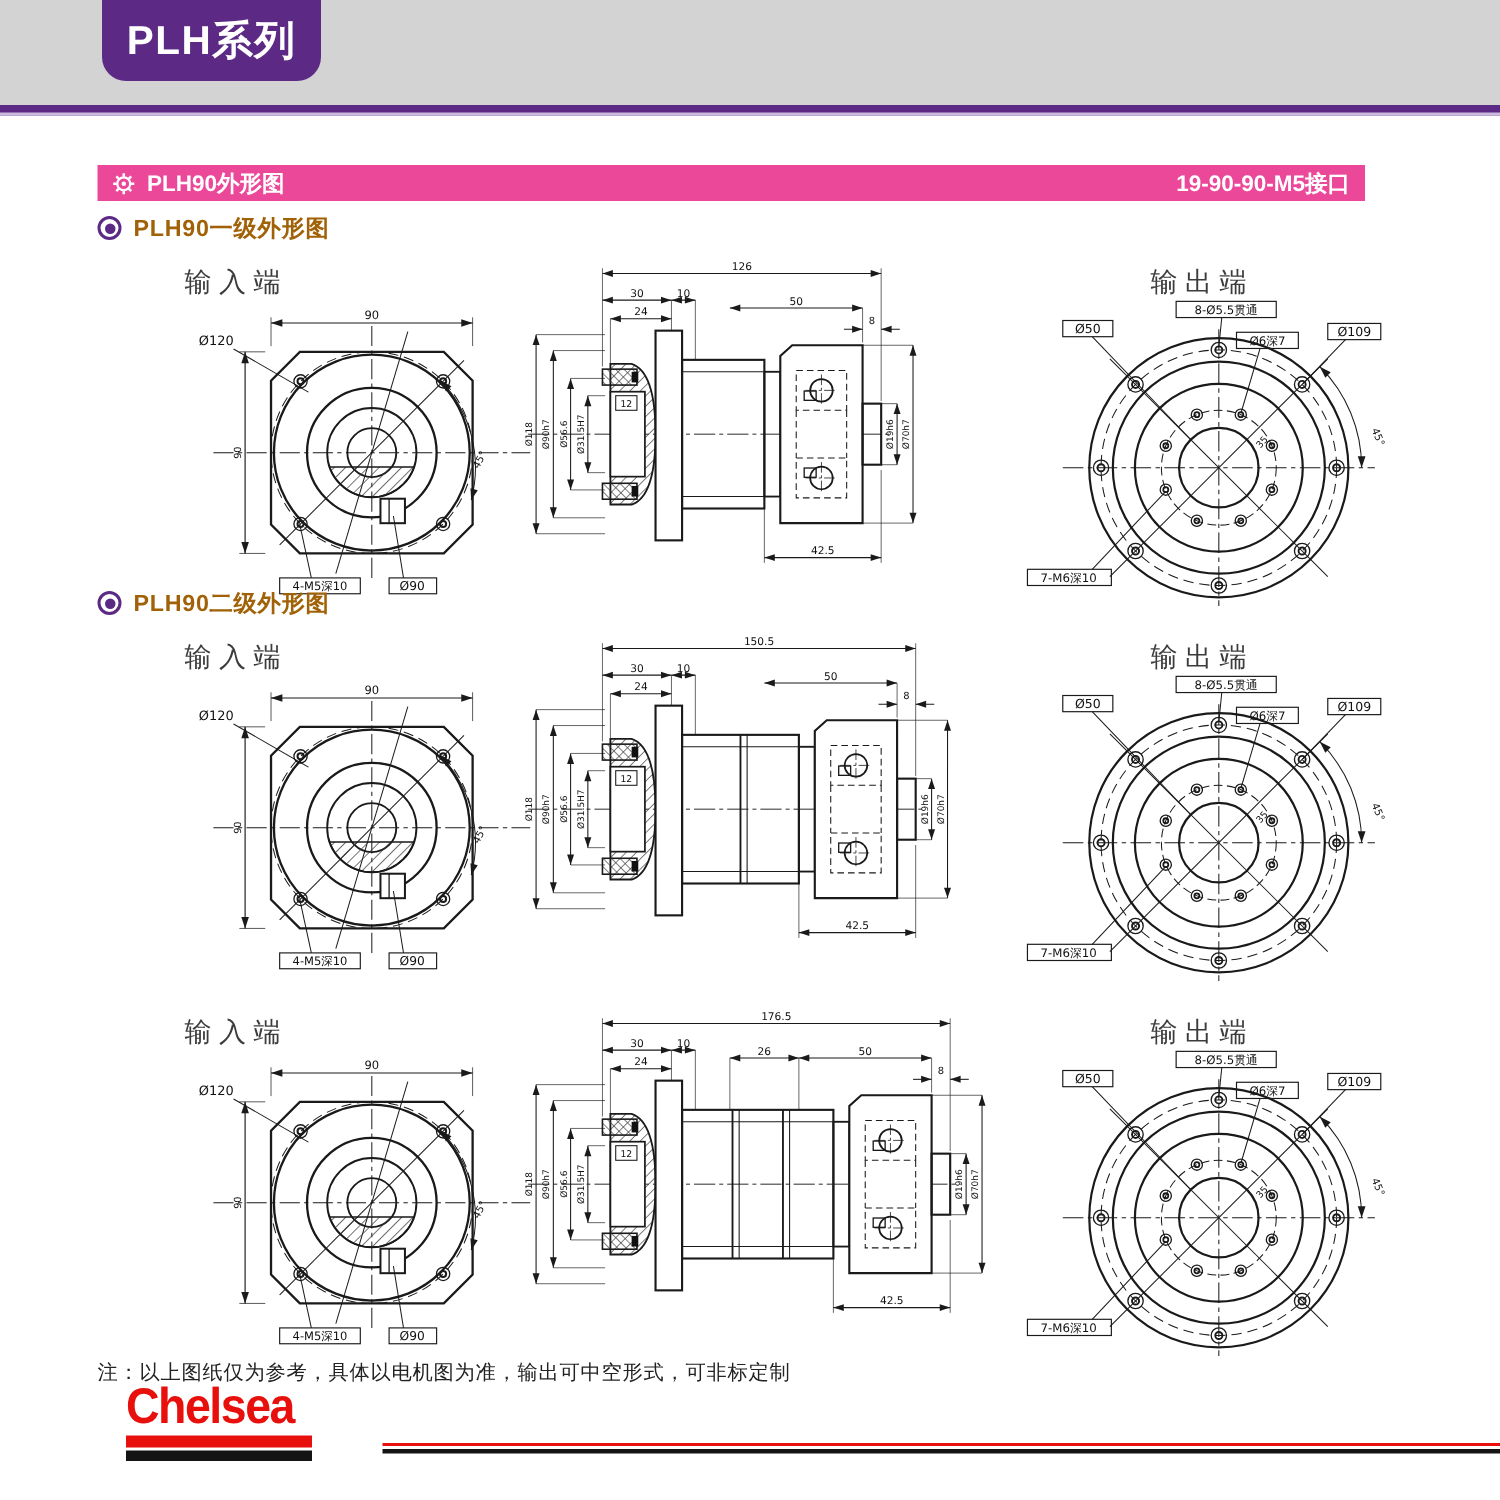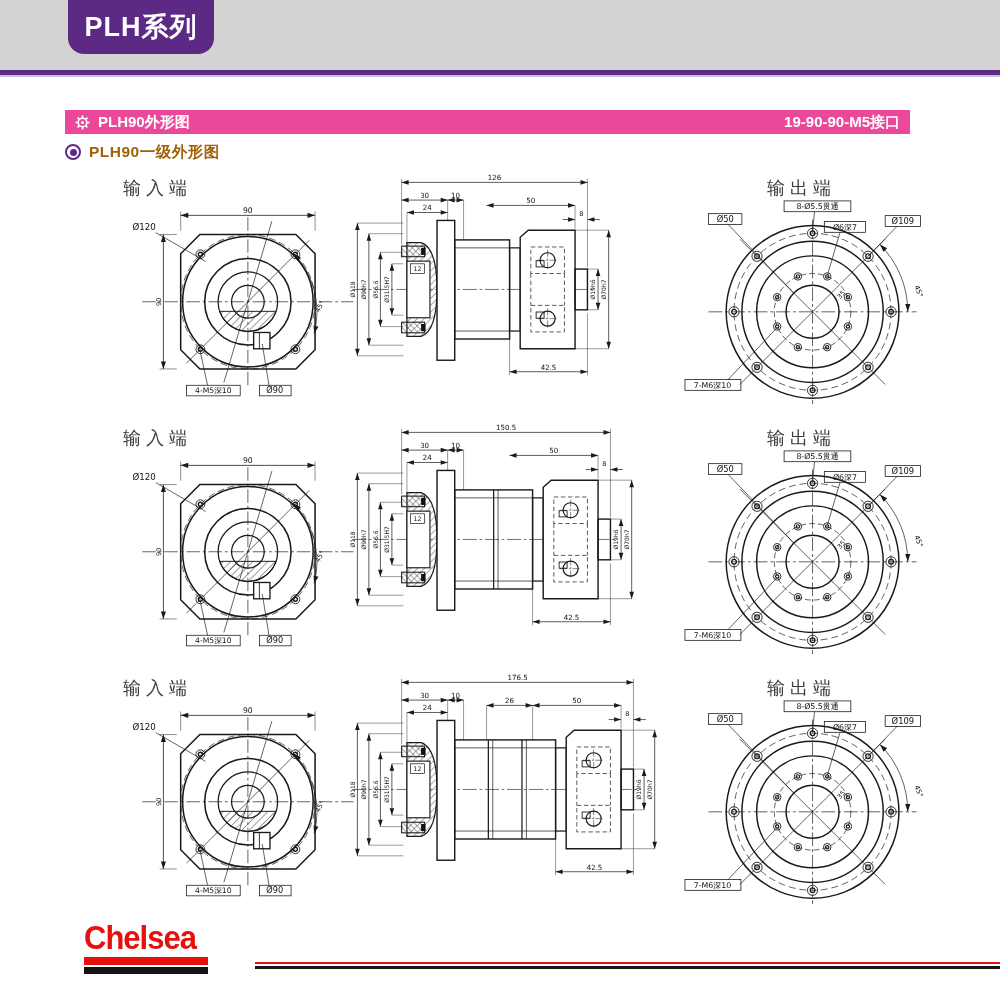--- a/index.html
+++ b/index.html
@@ -278,20 +278,24 @@
             <line x1="218" y1="31" x2="189" y2="61" stroke="#1a1a1a" stroke-width="0.7"></line>
             <text x="30" y="195.5" fill="#111" font-size="8" text-anchor="middle" font-family="&quot;DejaVu Sans&quot;,sans-serif">7-M6深10</text>
             <rect x="2" y="187" width="57" height="11" fill="none" stroke="#1a1a1a" stroke-width="0.8"></rect>
             <line x1="46" y1="187" x2="96" y2="134" stroke="#1a1a1a" stroke-width="0.7"></line>
             <text x="163" y="102" fill="#111" font-size="6.5" text-anchor="middle" font-family="&quot;DejaVu Sans&quot;,sans-serif" transform="rotate(-50 163 102)">35</text>
           </g>
         </svg></div>
   </div>
 
   <div class="section" id="sec1">
+    <div class="sec-header">
+      <span class="bullet"></span>
+      <span class="sec-title">PLH90二级外形图</span>
+    </div>
     <div class="cap cap-in">输入端</div>
     <div class="cap cap-out">输出端</div>
     <div class="fig fig-input">
       <svg class="svg-input" viewBox="0 0 250 210">
           <g>
             <path d="M78,36 H178 L198,56 V156 L178,176 H78 L58,156 V56 Z" fill="none" stroke="#1a1a1a" stroke-width="1.6"></path>
             <line x1="58" y1="32" x2="58" y2="12" stroke="#1a1a1a" stroke-width="0.5"></line>
             <line x1="198" y1="32" x2="198" y2="12" stroke="#1a1a1a" stroke-width="0.5"></line>
             <line x1="58" y1="16" x2="198" y2="16" stroke="#1a1a1a" stroke-width="0.8" marker-start="url(#arw)" marker-end="url(#arw)"></line>
             <text x="128" y="13.5" fill="#111" font-size="8" text-anchor="middle" font-family="&quot;DejaVu Sans&quot;,sans-serif">90</text>
@@ -675,18 +679,19 @@
             <rect x="206" y="20" width="36" height="11" fill="none" stroke="#1a1a1a" stroke-width="0.8"></rect>
             <line x1="218" y1="31" x2="189" y2="61" stroke="#1a1a1a" stroke-width="0.7"></line>
             <text x="30" y="195.5" fill="#111" font-size="8" text-anchor="middle" font-family="&quot;DejaVu Sans&quot;,sans-serif">7-M6深10</text>
             <rect x="2" y="187" width="57" height="11" fill="none" stroke="#1a1a1a" stroke-width="0.8"></rect>
             <line x1="46" y1="187" x2="96" y2="134" stroke="#1a1a1a" stroke-width="0.7"></line>
             <text x="163" y="102" fill="#111" font-size="6.5" text-anchor="middle" font-family="&quot;DejaVu Sans&quot;,sans-serif" transform="rotate(-50 163 102)">35</text>
           </g>
         </svg></div>
   </div>
 
+  <div class="note">注：以上图纸仅为参考，具体以电机图为准，输出可中空形式，可非标定制</div>
   <div class="chelsea">Chelsea</div>
   <div class="bar-red"></div>
   <div class="bar-black"></div>
   <div class="line-red"></div>
   <div class="line-black"></div>
 </div>
 
 </body></html>

